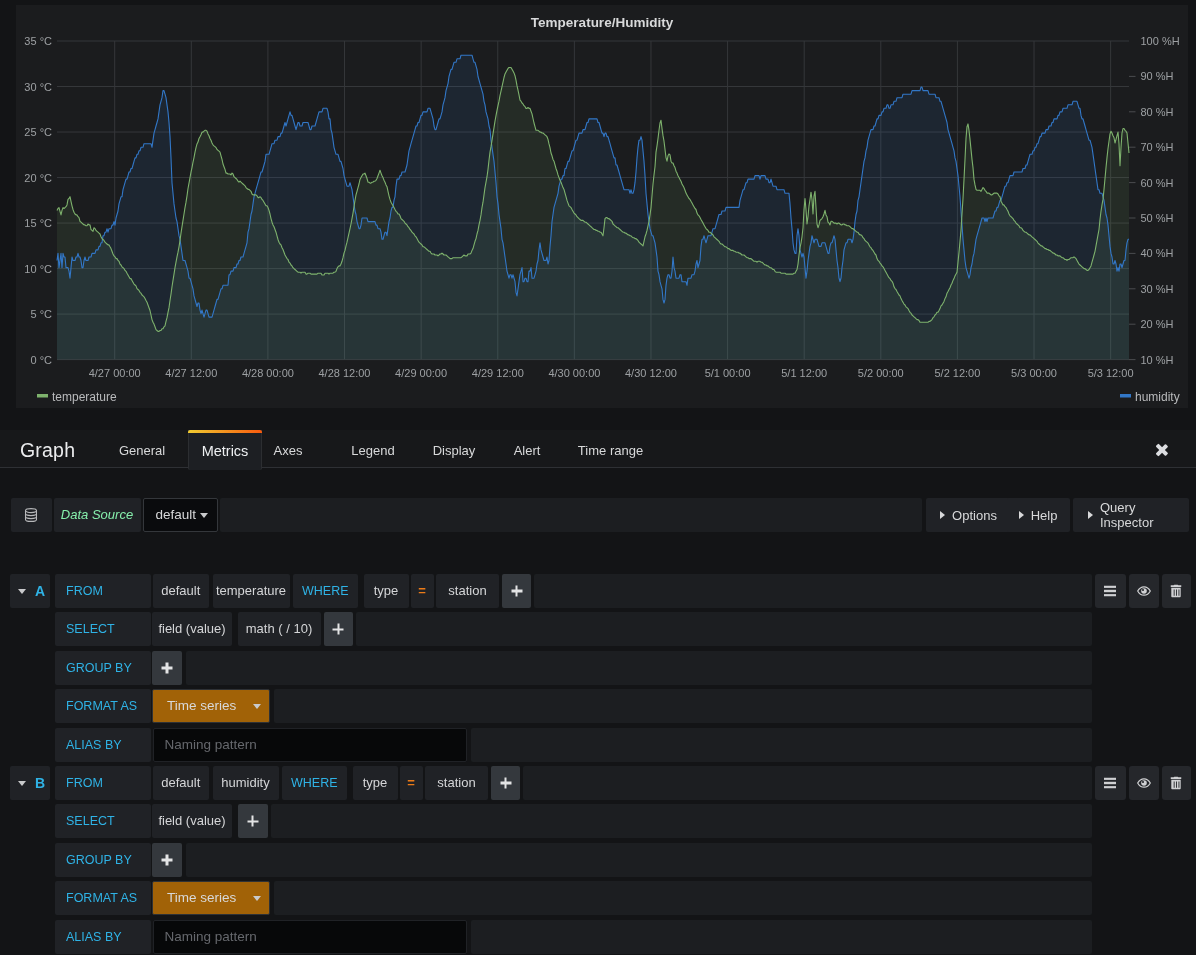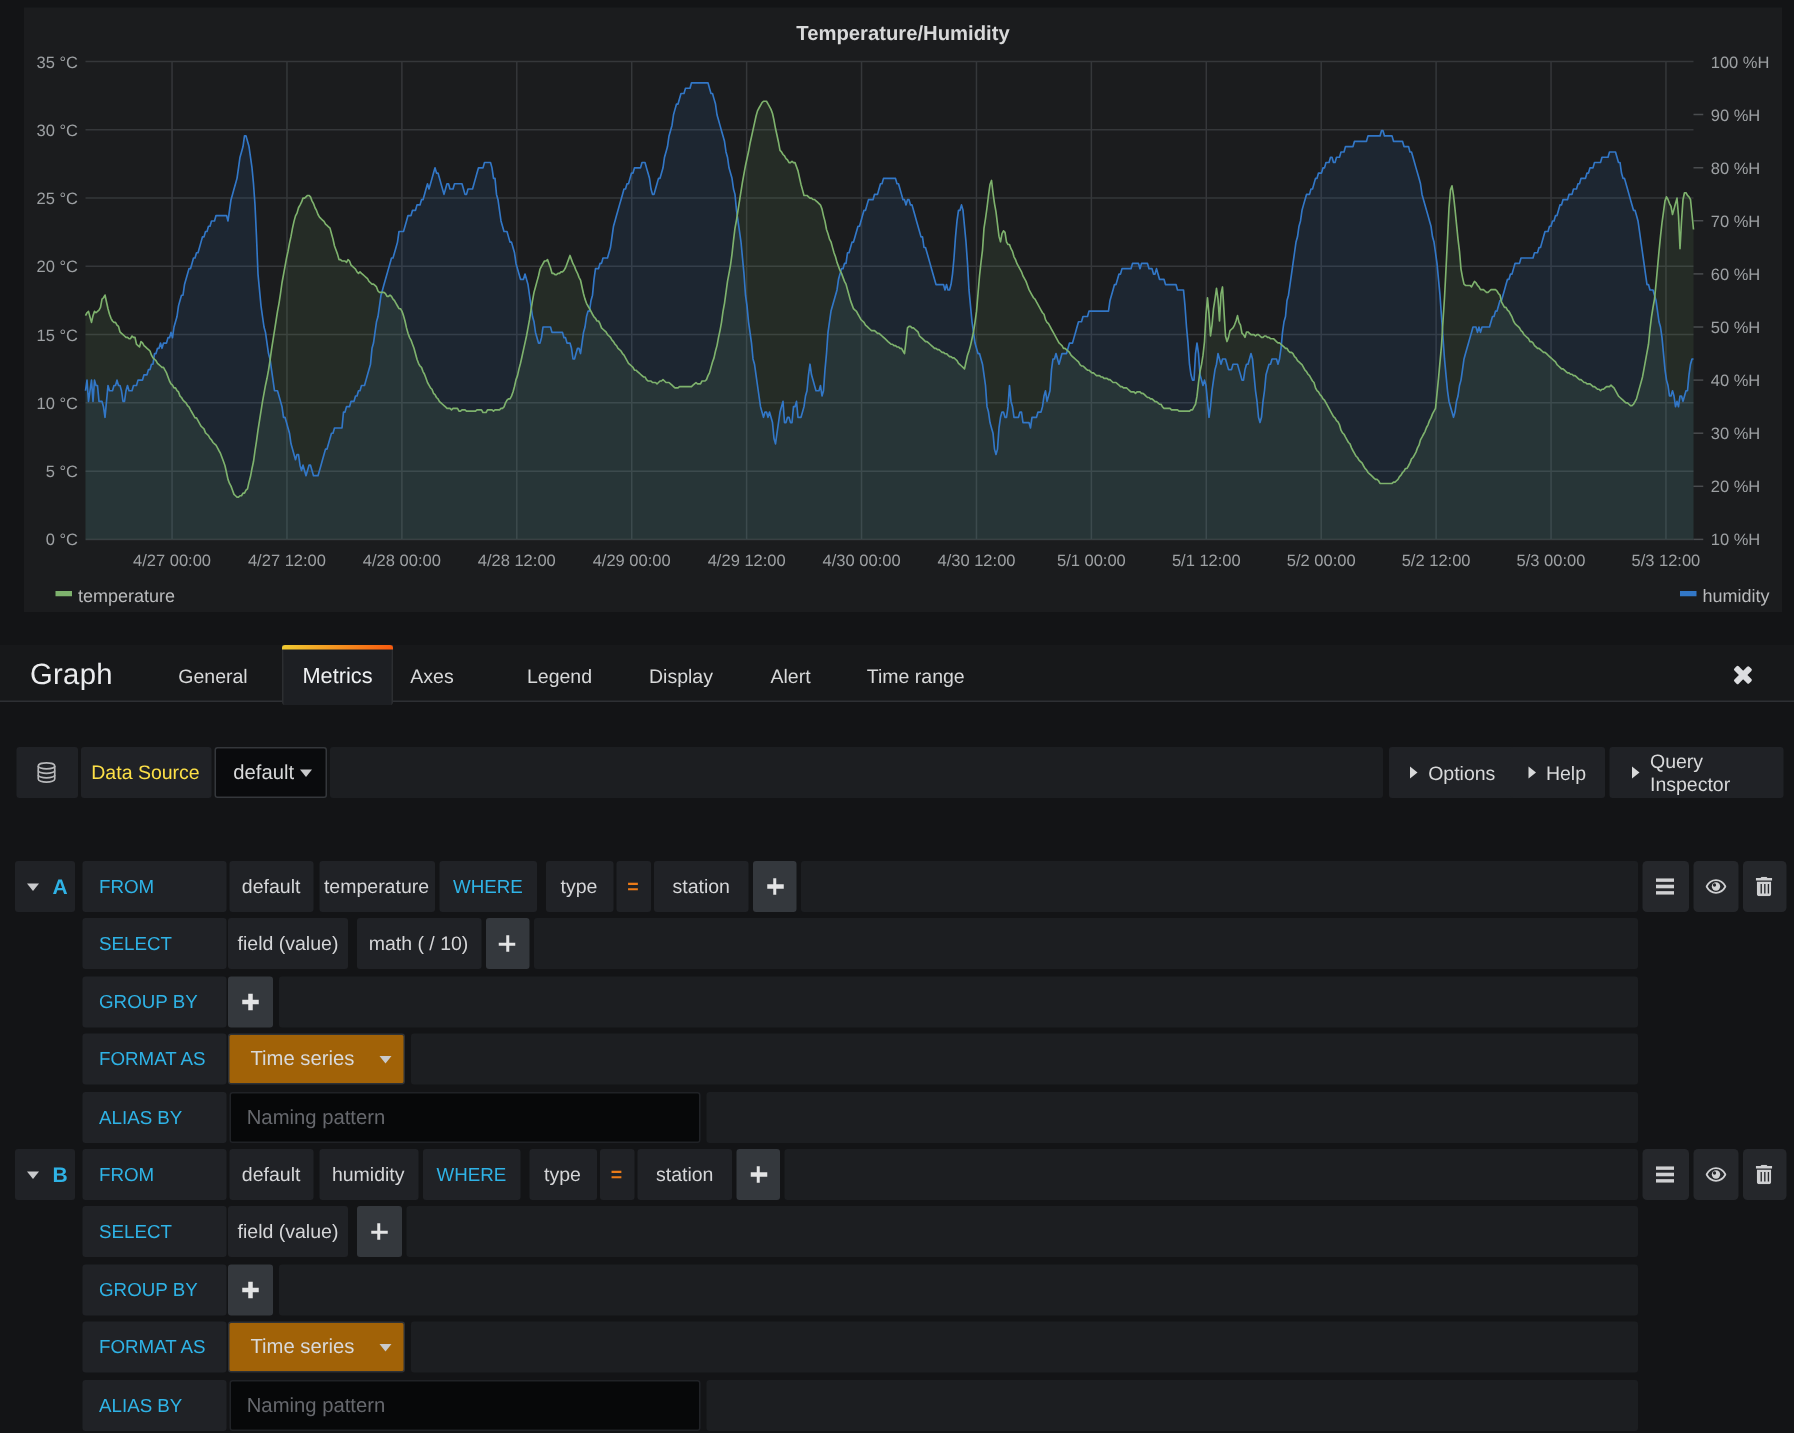--- a/index.html
+++ b/index.html
@@ -36,21 +36,21 @@
 .plus:after { content:""; position:absolute; left:0; top:4.25px; width:11px; height:2.6px; background:#e3e4e5; }
 .icw { position:absolute; left:50%; top:50%; transform:translate(-50%,-50%); line-height:0; }
 .dd { background:#a16207; border:1px solid #2e3135; }
 .ddtext { position:absolute; left:14px; top:0; line-height:32px; color:#d8d9da; font-size:13.5px; }
 .ddcaret { position:absolute; right:8px; top:14px; line-height:0; }
 .dsdd { background:#0a0b0d; border:1px solid #34373b; }
 .ddtext2 { position:absolute; left:12px; top:0; line-height:32px; color:#d8d9da; font-size:13.5px; }
 .ddcaret2 { position:absolute; right:9px; top:14px; line-height:0; }
 .inp { background:#070809; border:1px solid #202226; }
 .ph { position:absolute; left:11px; top:0; line-height:32px; color:#66686d; font-size:13.5px; }
-.dstext { display:block; text-align:center; line-height:34px; color:#fde047; font-size:13px; }
+.dstext { display:block; text-align:center; line-height:34px; color:#86efac; font-size:13px;font-style:italic; }
 .btn { display:flex; align-items:center; justify-content:center; height:34px; color:#d8d9da; font-size:13px; gap:7px; }
 </style>
 </head>
 <body>
 <div id="page">
 <svg width="1172" height="403" viewBox="0 0 1172 403" style="position:absolute;left:16px;top:5px;background:#1b1c1e;">
 <g stroke="#35373a" stroke-width="1">
         <line x1="41.0" y1="36.00" x2="1113.0" y2="36.00"></line>
         <line x1="41.0" y1="81.51" x2="1113.0" y2="81.51"></line>
         <line x1="41.0" y1="127.03" x2="1113.0" y2="127.03"></line>

